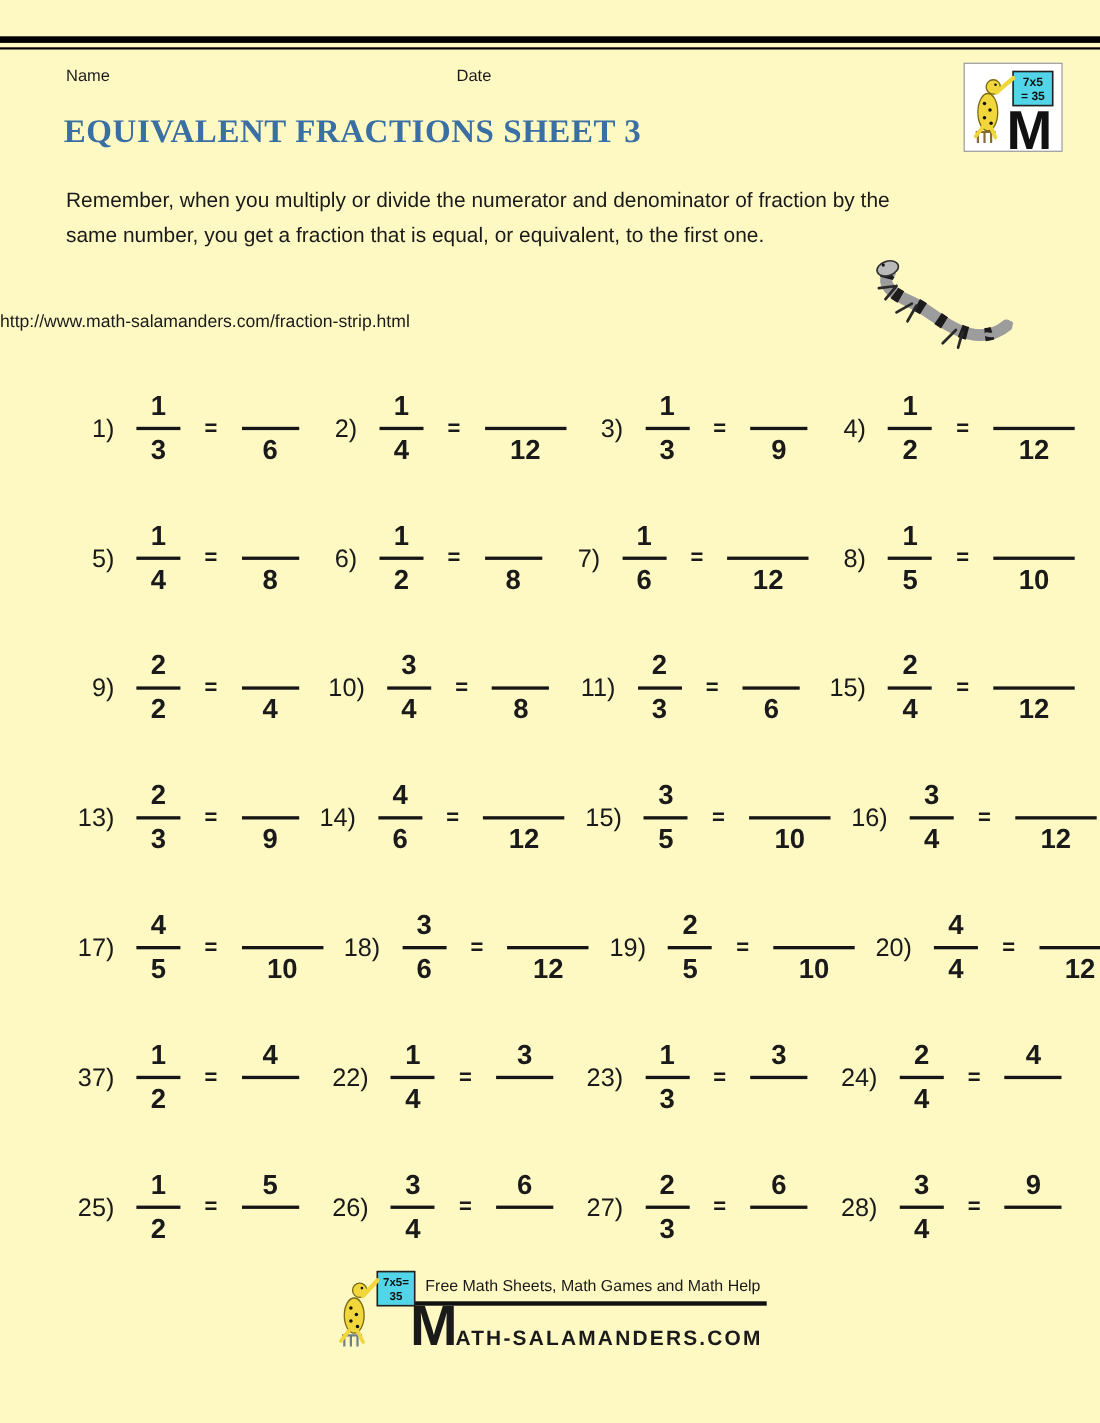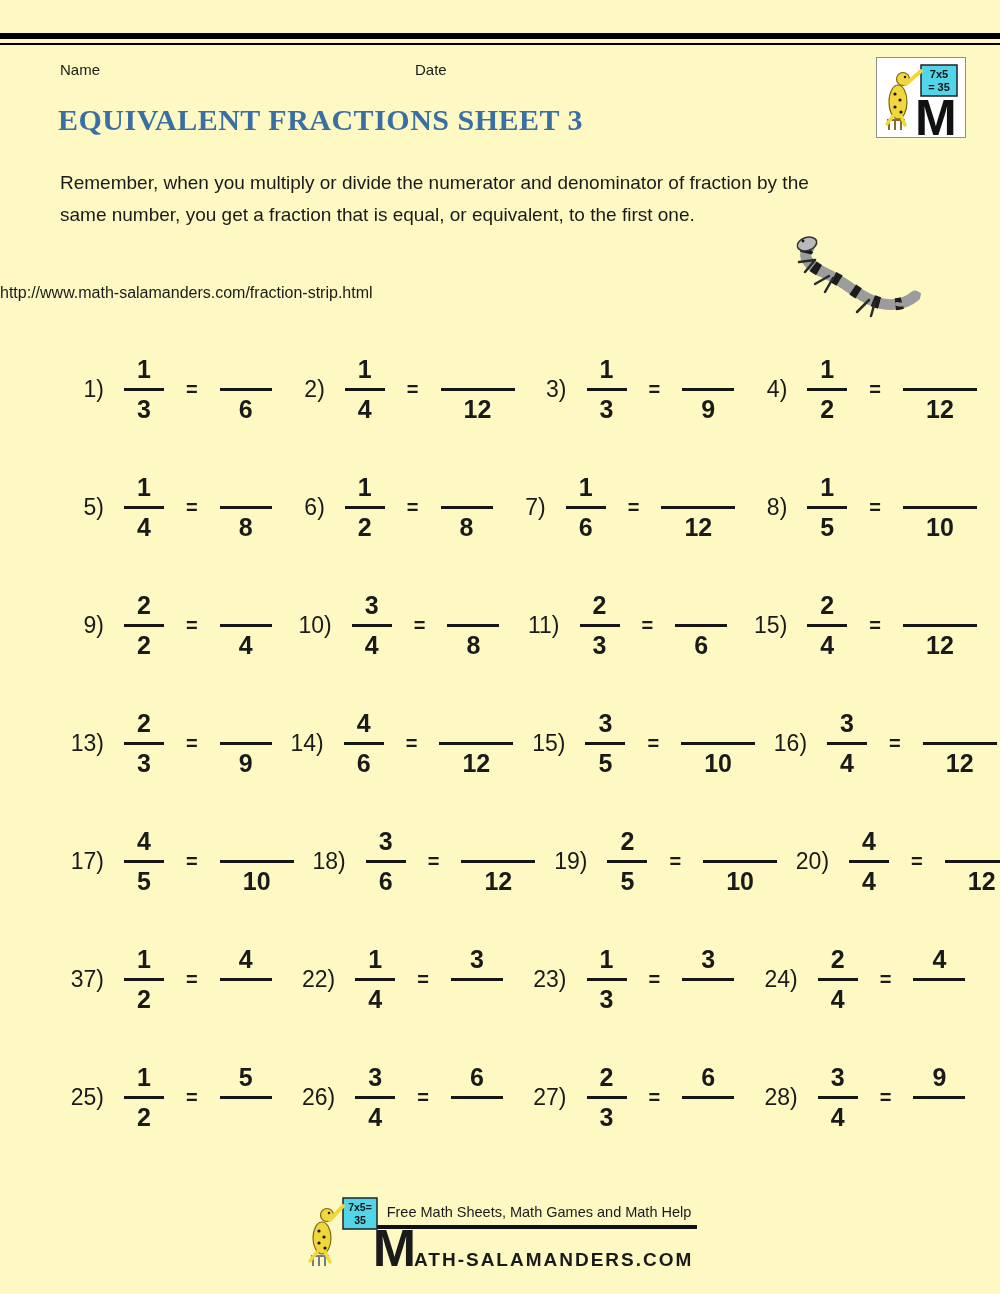--- a/index.html
+++ b/index.html
@@ -41,21 +41,21 @@
     font-weight:bold; font-size:25px; line-height:1; padding-left:5px; padding-right:5px;
   }
   .fnum { align-items:flex-end;  padding-bottom:6px; }
   .fden { align-items:flex-start; padding-top:6px; }
   .fbar { display:block; height:3px; background:#161616; min-width:40px; }
   .eq   { font-size:20px; font-weight:bold; margin:0 22px; }
   .ans .fbar { min-width:52px; }
   .ans.wide .fbar { min-width:74px; }
 
   .footer {
-    position:absolute; left:0; top:1196px; width:1000px;
+    position:absolute; left:0; top:1154px; width:1000px;
     display:flex; justify-content:center; align-items:flex-start;
   }
   .f-icon { flex-shrink:0; margin-right:-14px; position:relative; z-index:2; }
   .f-right { padding-top:8px; }
   .f-tagline { font-size:14.5px; font-weight:normal; text-align:center; padding:0 6px 5px 14px; }
   .f-rule { height:4px; background:#111; }
   .f-site { display:flex; align-items:baseline; margin-top:0; }
   .f-site-initial { font-size:52px; font-weight:bold; line-height:0.75; letter-spacing:-2px; }
   .f-site-rest { font-size:19px; font-weight:bold; letter-spacing:2px; line-height:1; }
 </style>

